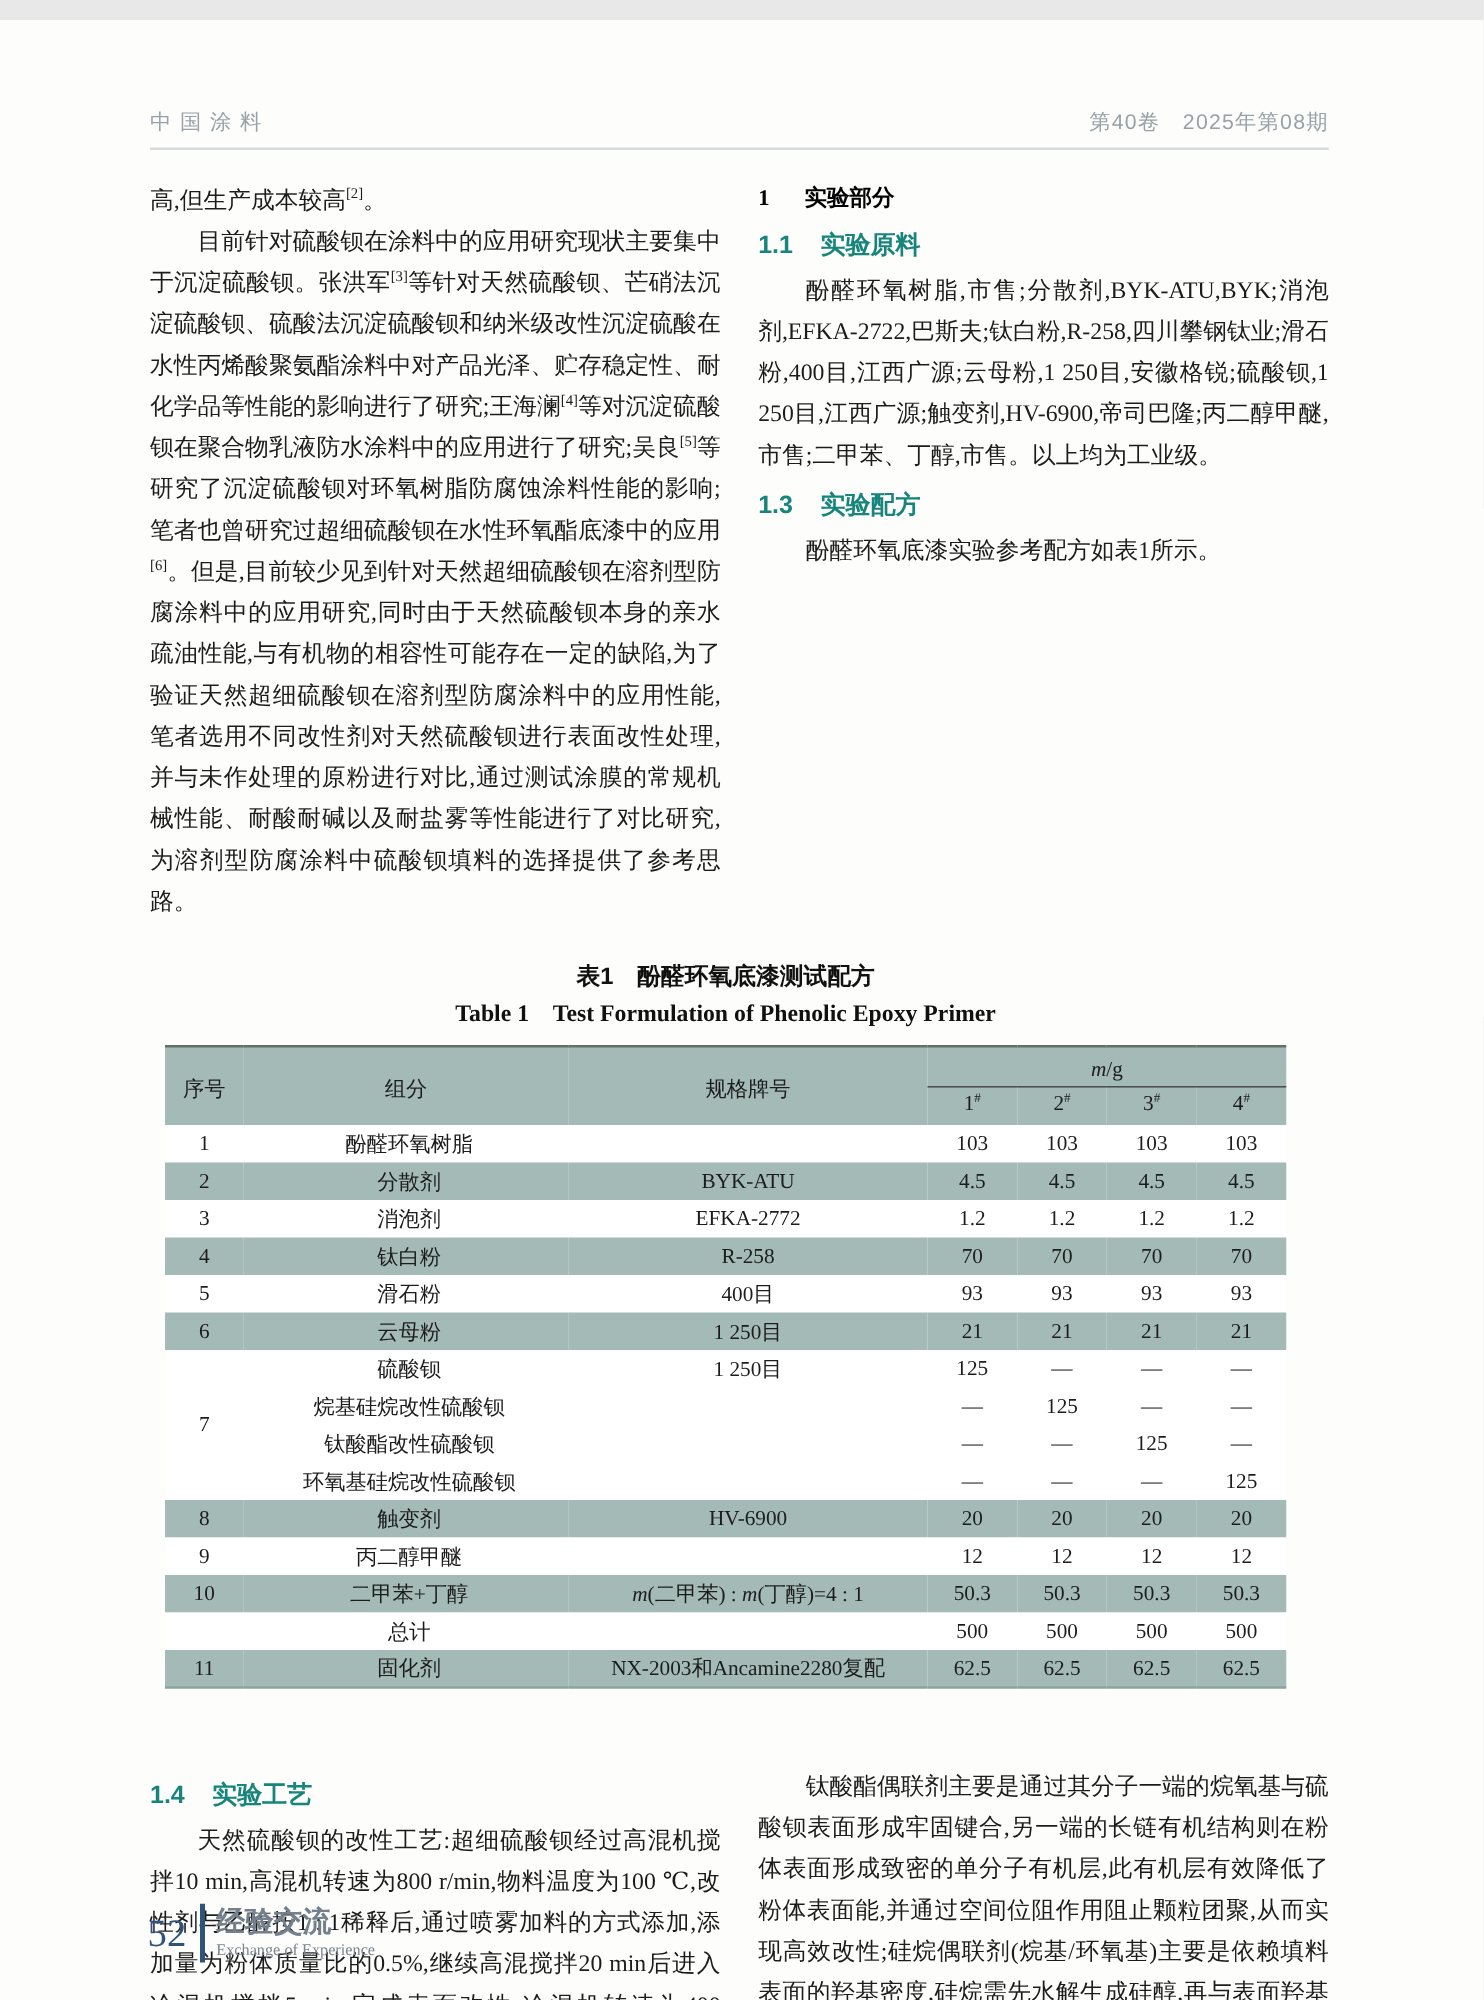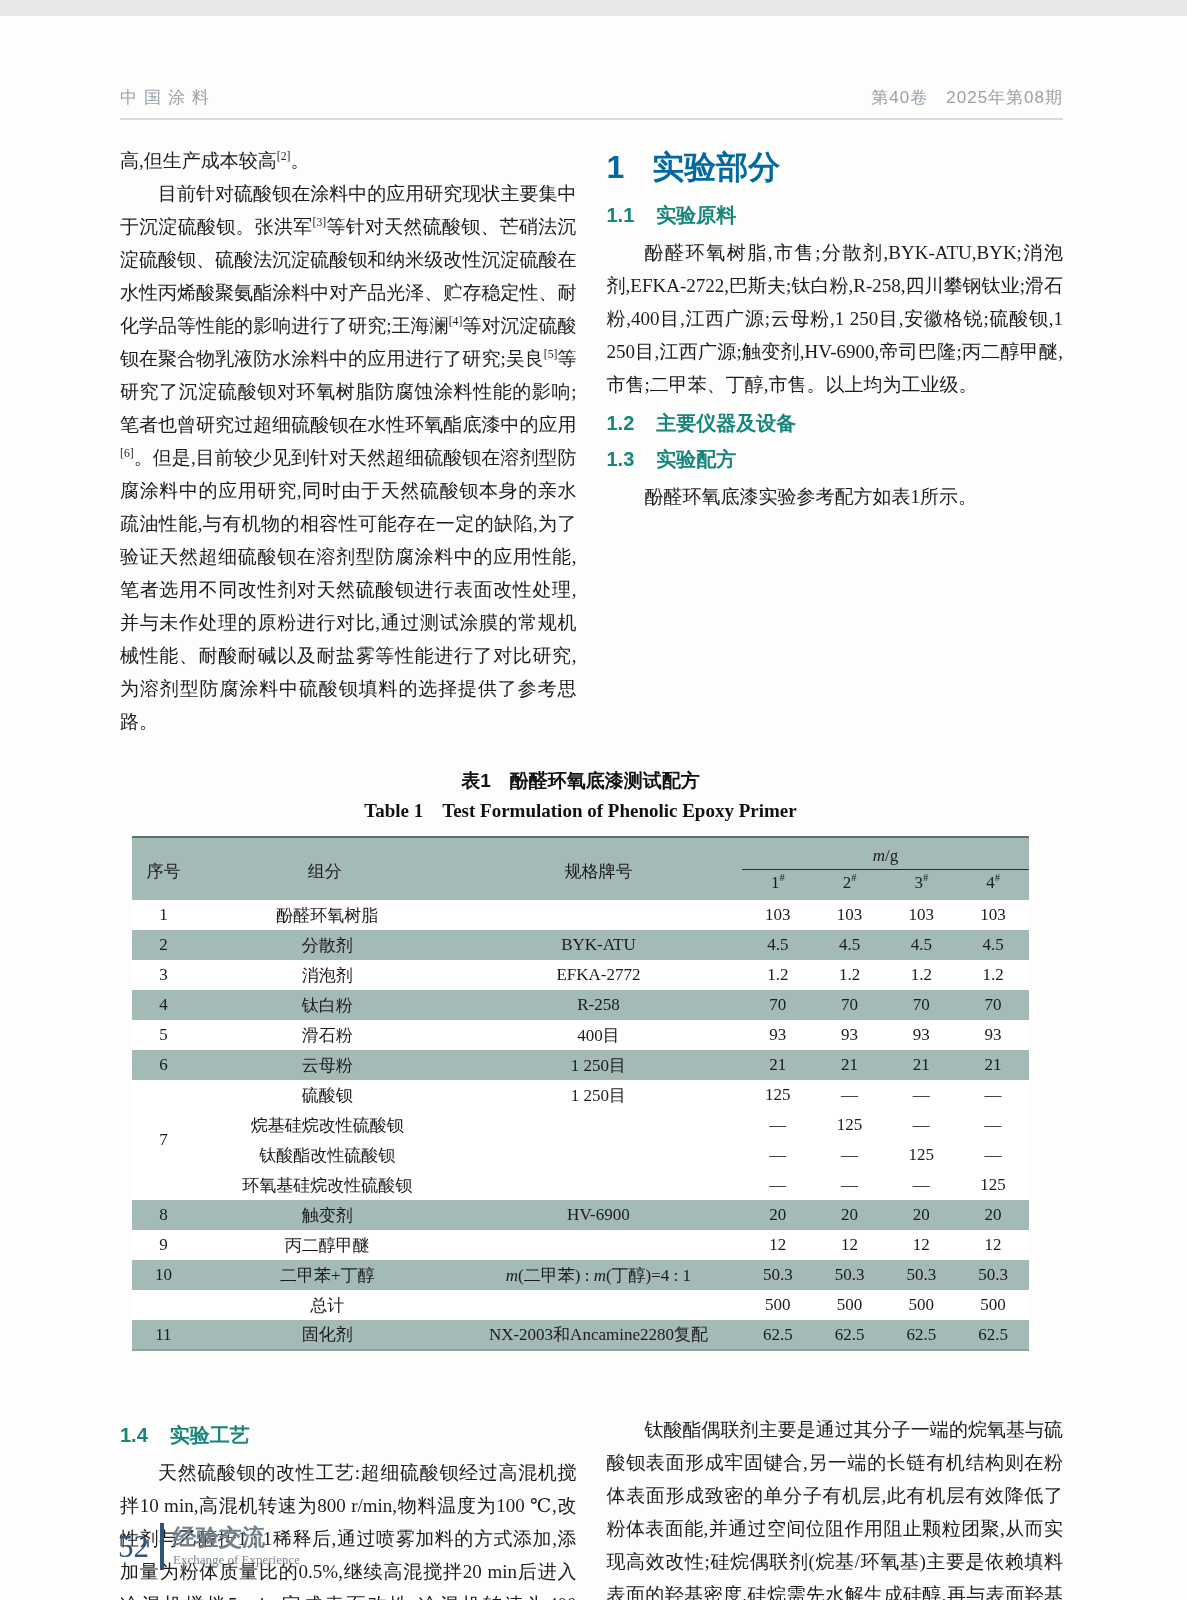--- a/index.html
+++ b/index.html
@@ -19,22 +19,22 @@
   .head-rule { height:2px; background:#d8dbdd; margin-top:9px; }
 
   
   .cols { display:grid; grid-template-columns:1fr 1fr; column-gap:30px; }
   .top-cols { margin-top:24px; }
   .bottom-cols { margin-top:62px; }
   p.body-p { font-size:19px; line-height:33px; text-align:justify; }
   p.indent { text-indent:2em; }
   sup { font-size:0.62em; line-height:0; }
 
-  h1.sec { font-family:Liberation Sans, sans-serif; font-weight:bold;
-    font-size:32px; color:#0369a1; margin:2px 0 12px; }
+  h1.sec { font-family:Liberation Serif, serif; font-weight:bold;
+    font-size:18px; color:#000000; margin:2px 0 12px; }
   h1.sec .num { margin-right:28px; }
   h2.subsec { font-family:"Liberation Sans","DejaVu Sans",sans-serif; font-weight:bold;
     font-size:20px; color:#17857b; margin:9px 0 7px; }
   h2.subsec .num { margin-right:22px; }
 
   
   .table-block { margin:30px 34px 0 12px; }
   .tbl-title-zh { text-align:center; font-family:"Liberation Sans","DejaVu Sans",sans-serif;
     font-weight:bold; font-size:19px; color:#111; }
   .tbl-title-en { text-align:center; font-weight:bold; font-size:19px; margin-top:4px; color:#111; }
@@ -71,21 +71,20 @@
 
     <div class="cols top-cols">
       <div class="col">
         <p class="body-p">高,但生产成本较高<sup>[2]</sup>。</p>
         <p class="body-p indent">目前针对硫酸钡在涂料中的应用研究现状主要集中于沉淀硫酸钡。张洪军<sup>[3]</sup>等针对天然硫酸钡、芒硝法沉淀硫酸钡、硫酸法沉淀硫酸钡和纳米级改性沉淀硫酸在水性丙烯酸聚氨酯涂料中对产品光泽、贮存稳定性、耐化学品等性能的影响进行了研究;王海澜<sup>[4]</sup>等对沉淀硫酸钡在聚合物乳液防水涂料中的应用进行了研究;吴良<sup>[5]</sup>等研究了沉淀硫酸钡对环氧树脂防腐蚀涂料性能的影响;笔者也曾研究过超细硫酸钡在水性环氧酯底漆中的应用<sup>[6]</sup>。但是,目前较少见到针对天然超细硫酸钡在溶剂型防腐涂料中的应用研究,同时由于天然硫酸钡本身的亲水疏油性能,与有机物的相容性可能存在一定的缺陷,为了验证天然超细硫酸钡在溶剂型防腐涂料中的应用性能,笔者选用不同改性剂对天然硫酸钡进行表面改性处理,并与未作处理的原粉进行对比,通过测试涂膜的常规机械性能、耐酸耐碱以及耐盐雾等性能进行了对比研究,为溶剂型防腐涂料中硫酸钡填料的选择提供了参考思路。</p>
       </div>
       <div class="col">
         <h1 class="sec"><span class="num">1</span><span>实验部分</span></h1>
         <h2 class="subsec"><span class="num">1.1</span><span>实验原料</span></h2>
         <p class="body-p indent">酚醛环氧树脂,市售;分散剂,BYK-ATU,BYK;消泡剂,EFKA-2722,巴斯夫;钛白粉,R-258,四川攀钢钛业;滑石粉,400目,江西广源;云母粉,1 250目,安徽格锐;硫酸钡,1 250目,江西广源;触变剂,HV-6900,帝司巴隆;丙二醇甲醚,市售;二甲苯、丁醇,市售。以上均为工业级。</p>
-        <h2 class="subsec"><span class="num">1.2</span><span>主要仪器及设备</span></h2>
         <h2 class="subsec"><span class="num">1.3</span><span>实验配方</span></h2>
         <p class="body-p indent">酚醛环氧底漆实验参考配方如表1所示。</p>
       </div>
     </div>
 
     <div class="table-block">
       <div class="tbl-title-zh">表1　酚醛环氧底漆测试配方</div>
       <div class="tbl-title-en">Table 1　Test Formulation of Phenolic Epoxy Primer</div>
       <table class="formula">
         <colgroup>

